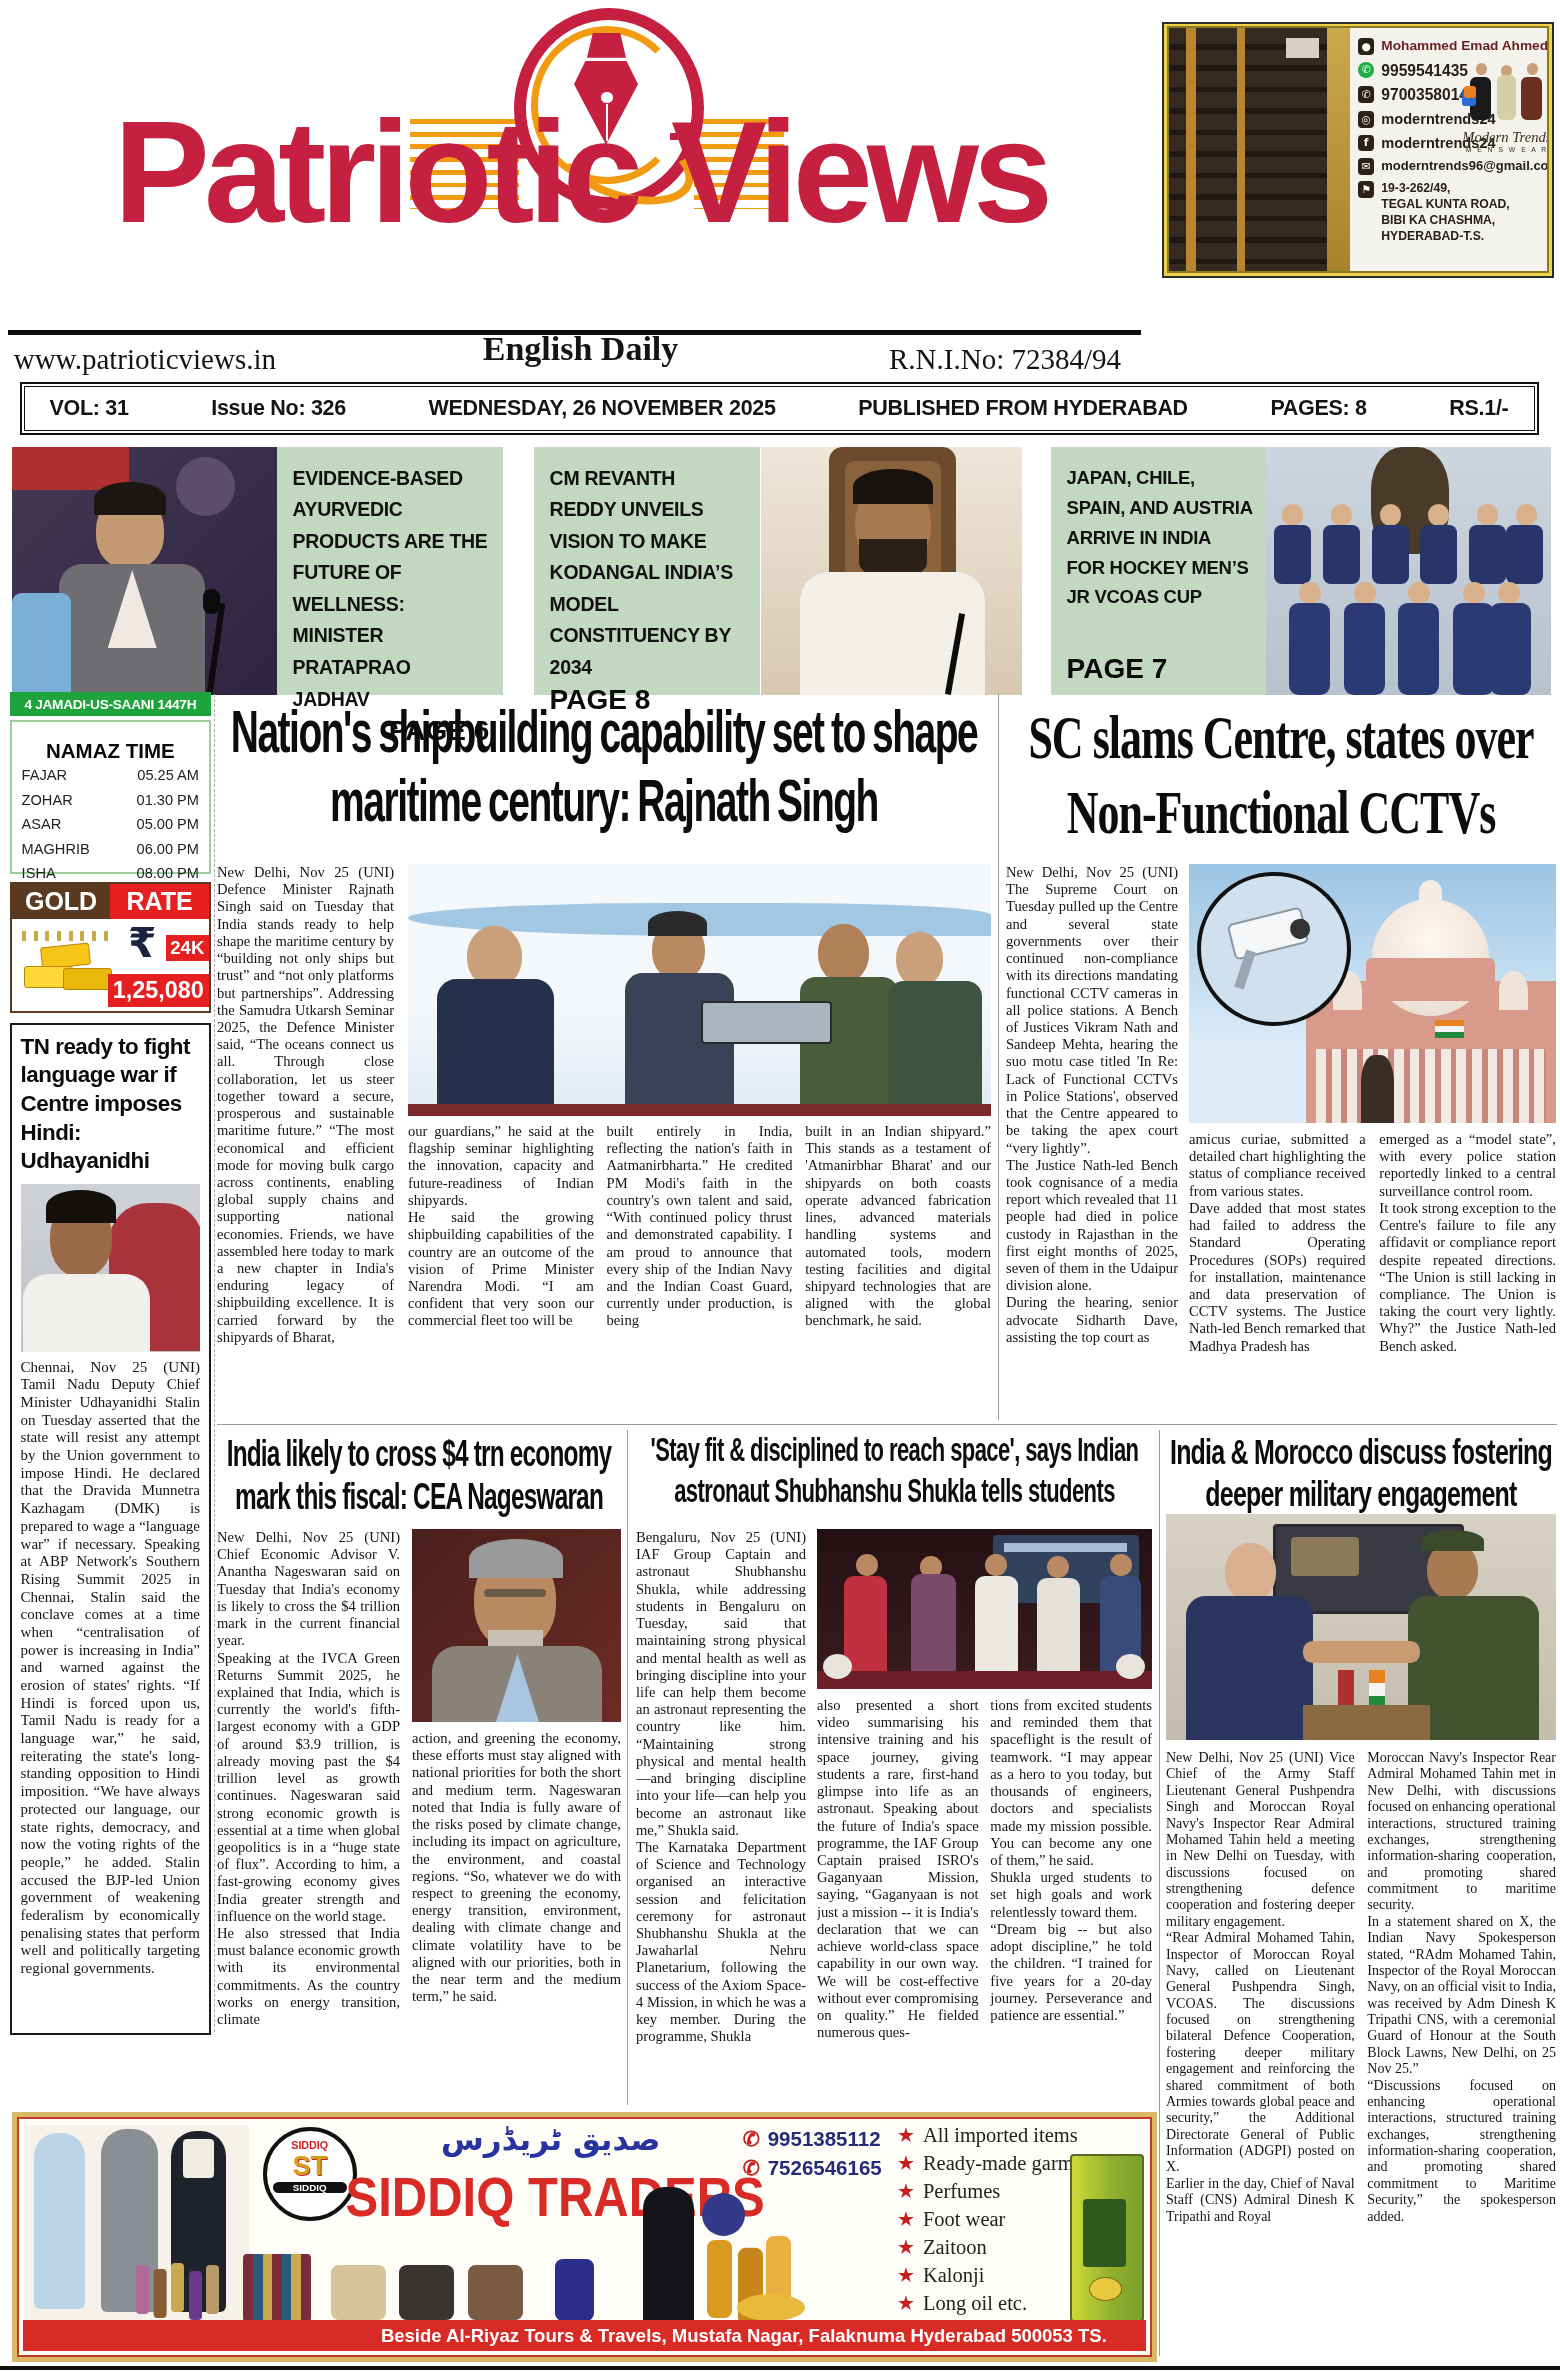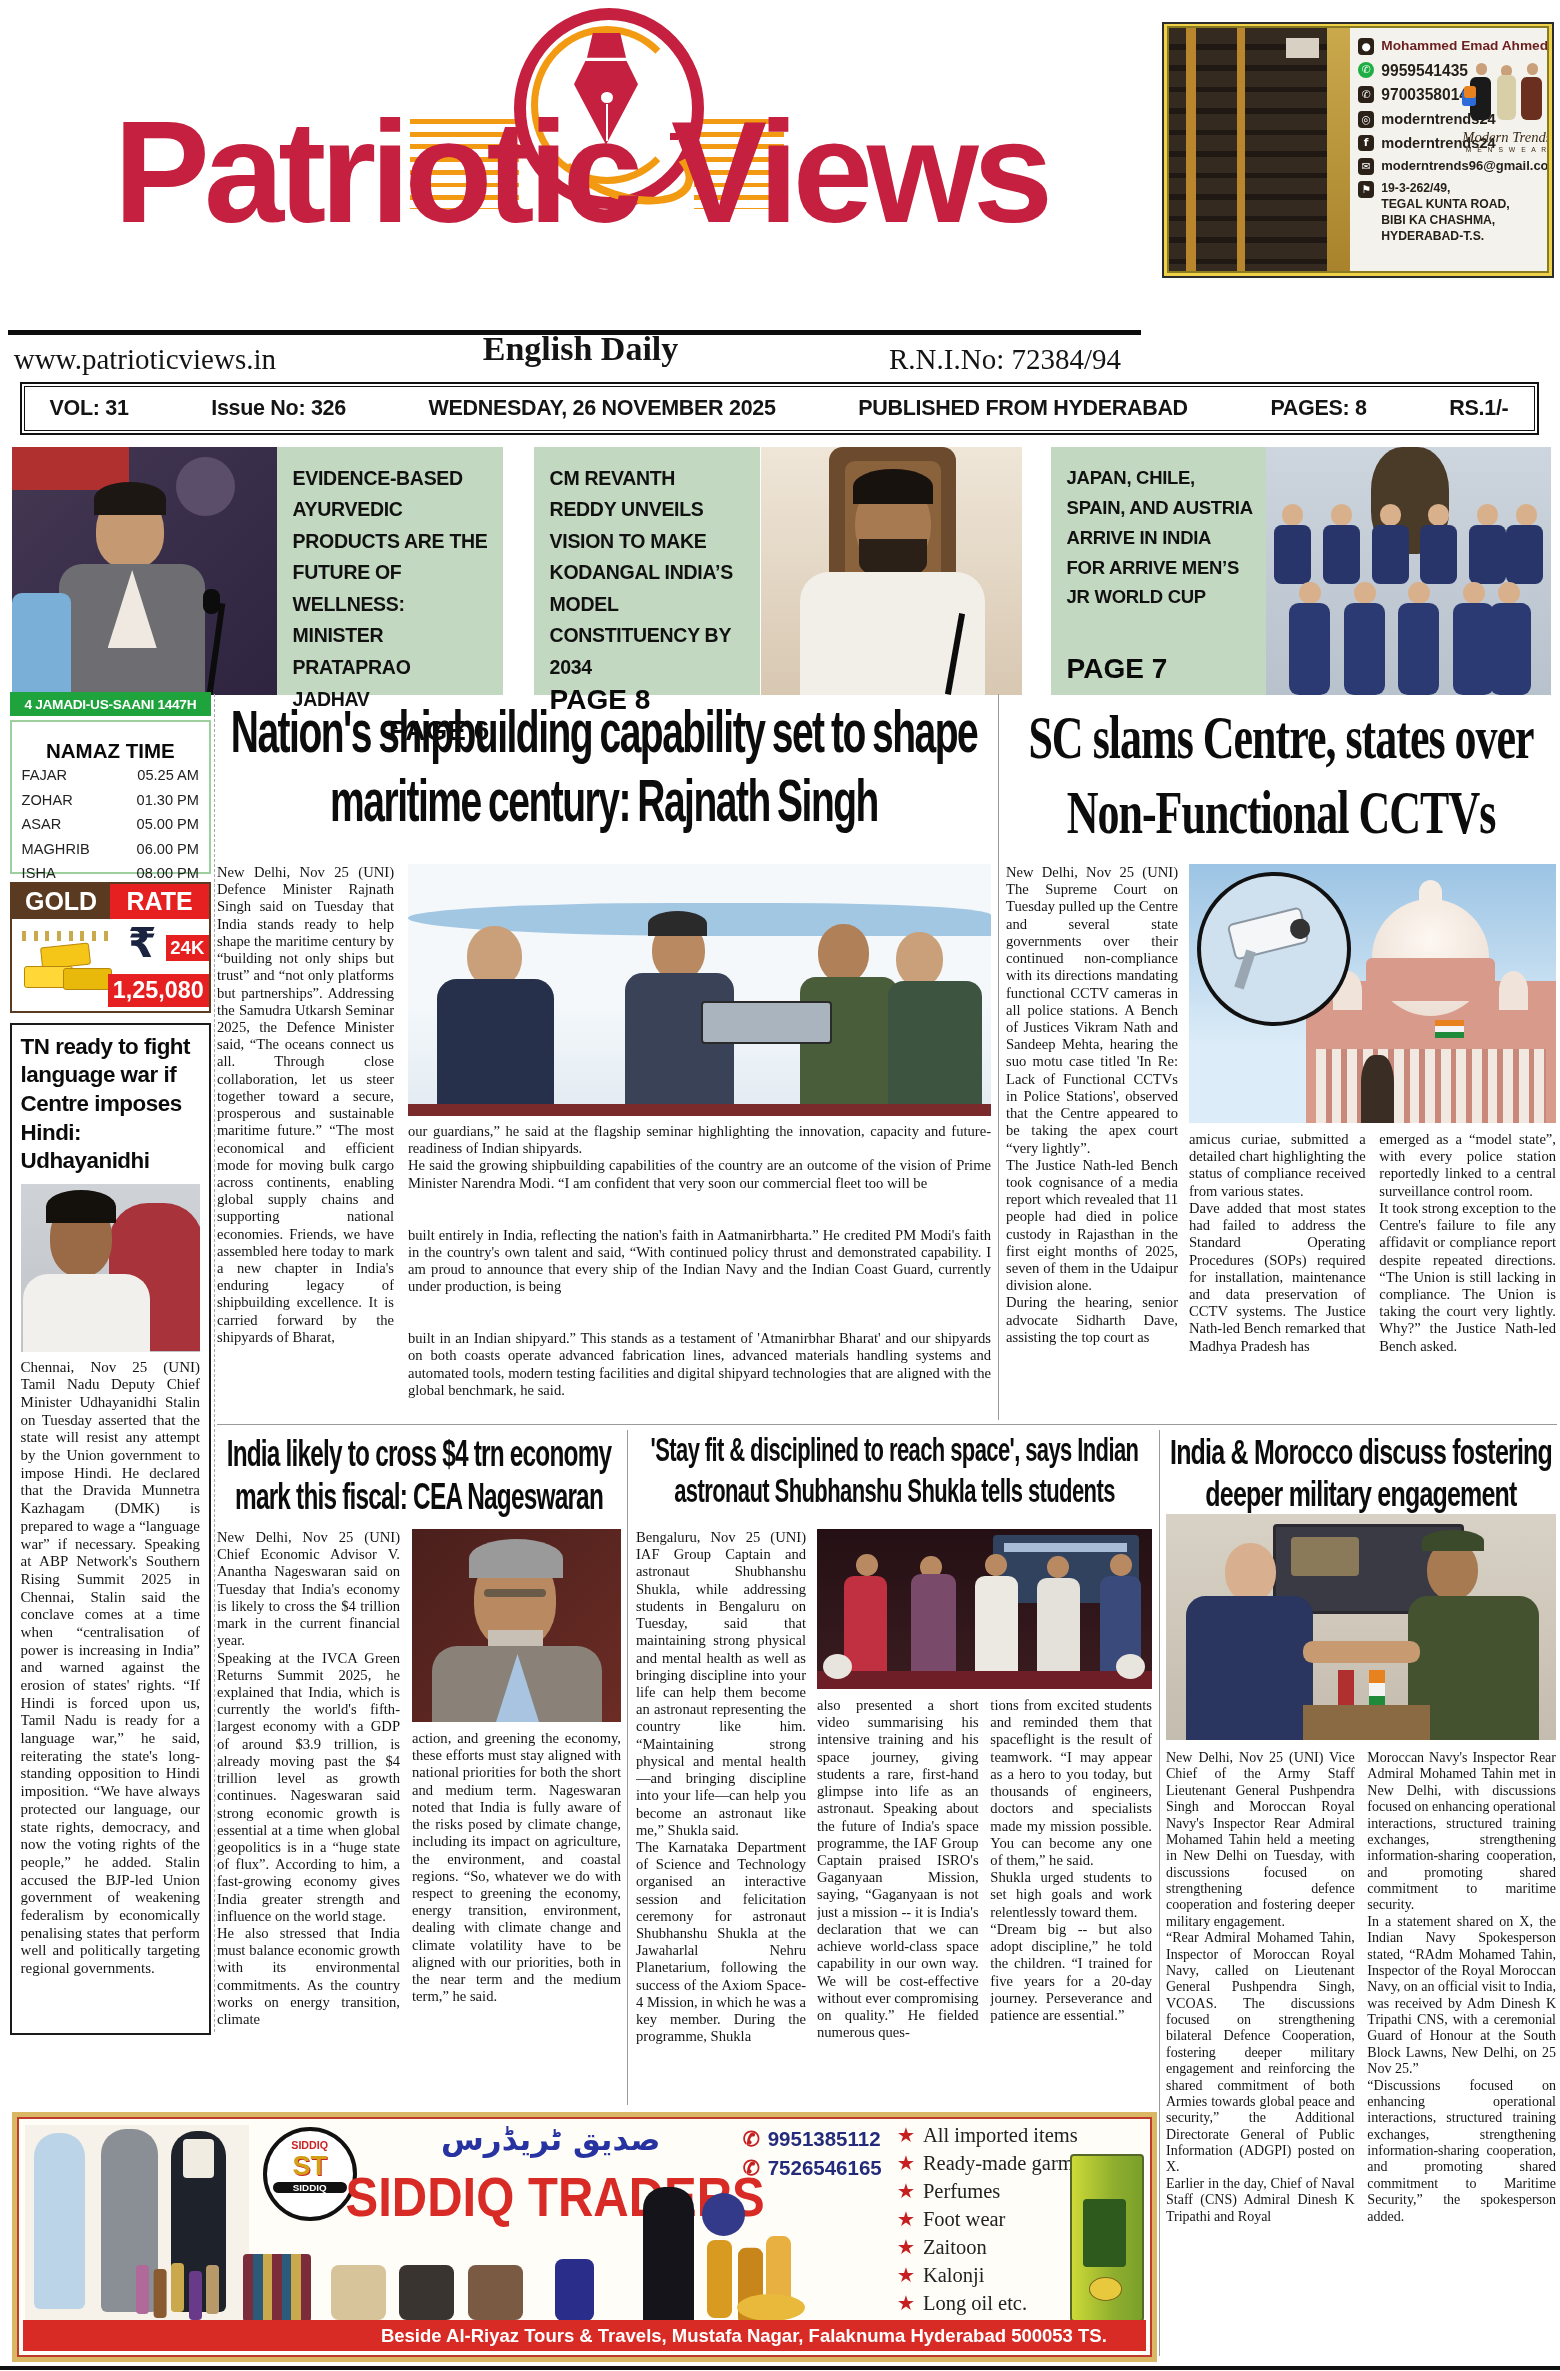--- a/index.html
+++ b/index.html
@@ -163,21 +163,21 @@
     <i style="left:68px;top:0;width:127px;height:156px;border-radius:13.7px 13.7px 0 0;background:#6b4a2e;"></i>
     <i style="left:84px;top:13.7px;width:96px;height:127px;border-radius:9.8px 9.8px 0 0;background:#8a623c;"></i>
     <i style="left:94px;top:33px;width:76px;height:90px;border-radius:48%;background:#a87a52;"></i>
     <i style="left:92px;top:21.5px;width:80px;height:35px;border-radius:50% 50% 0 0;background:#17120e;"></i>
     <i style="left:98px;top:92px;width:68px;height:39px;background:#2a2018;border-radius:0 0 40% 40%;"></i>
     <i style="left:39px;top:125px;width:185px;height:123px;background:#f2efe8;border-radius:29px 29px 0 0;"></i>
     <i style="left:191px;top:166px;width:5.9px;height:82px;background:#0c0c0c;transform:rotate(10deg);"></i>
   </div>
 
   <div class="teaser-box" style="left:1051px;top:447px;width:215px;height:248px;">
-    <div class="teaser-txt" style="font-size:18.5px;">JAPAN, CHILE, SPAIN, AND AUSTRIA ARRIVE IN INDIA FOR ARRIVE MEN’S JR WORLD CUP</div>
+    <div class="teaser-txt" style="font-size:18.5px;">JAPAN, CHILE, SPAIN, AND AUSTRIA ARRIVE IN INDIA FOR HOCKEY MEN’S JR VCOAS CUP</div>
     <div class="teaser-pg">PAGE 7</div>
   </div>
   <div class="ph" style="left:1266px;top:447px;width:285px;height:248px;background:linear-gradient(#cdd5de,#b8c2cc);">
     <i style="left:105px;top:0;width:78px;height:107px;border-radius:40%;background:#4a3a28;"></i>
     <i style="left:15.6px;top:57px;width:21.5px;height:21.5px;border-radius:50%;background:#d9b08c;box-shadow:49px 0 0 #d9b08c,98px 0 0 #d9b08c,146px 0 0 #d9b08c,195px 0 0 #d9b08c,234px 0 0 #d9b08c;"></i>
     <i style="left:7.8px;top:78px;width:37px;height:59px;border-radius:7.8px;background:#27356b;box-shadow:49px 0 0 #27356b,98px 0 0 #27356b,146px 0 0 #27356b,195px 0 0 #27356b,232px 0 0 #27356b;"></i>
     <i style="left:33px;top:135px;width:21.5px;height:21.5px;border-radius:50%;background:#d9b08c;box-shadow:55px 0 0 #d9b08c,109px 0 0 #d9b08c,164px 0 0 #d9b08c,199px 0 0 #d9b08c;"></i>
     <i style="left:23.4px;top:156px;width:41px;height:92px;border-radius:9.8px;background:#2c3a74;box-shadow:55px 0 0 #2c3a74,109px 0 0 #2c3a74,164px 0 0 #2c3a74,201px 0 0 #2c3a74;"></i>
   </div>
 
@@ -252,21 +252,21 @@
         <i style="left:244px;top:57px;width:53px;height:60px;border-radius:48%;background:#b98a62;"></i>
         <i style="left:240px;top:47px;width:59px;height:25px;border-radius:50% 50% 0 0;background:#2a2a2a;"></i>
         <i style="left:217px;top:109px;width:109px;height:142px;border-radius:17.6px 17.6px 0 0;background:#3a4258;"></i>
         <i style="left:410px;top:60px;width:51px;height:59px;border-radius:48%;background:#b08058;"></i>
         <i style="left:392px;top:113px;width:98px;height:138px;border-radius:15.6px 15.6px 0 0;background:#4a5d3a;"></i>
         <i style="left:488px;top:68px;width:47px;height:55px;border-radius:48%;background:#caa07a;"></i>
         <i style="left:480px;top:117px;width:94px;height:135px;border-radius:15.6px 15.6px 0 0;background:#3c5440;"></i>
         <i style="left:293px;top:137px;width:127px;height:39px;background:#aab4be;border:2.9px solid #2a2a2a;border-radius:3.9px;"></i>
         <i style="left:0;top:240px;width:583px;height:11.7px;background:#7a2a2a;"></i>
       </div>
-      <div class="abs" style="left:191px;top:259px;right:0;bottom:0;display:flex;gap:12.7px;flex-direction:column;">
+      <div class="abs" style="left:191px;top:259px;right:0;bottom:0;display:flex;gap:12.7px;">
         <div class="jt col" style="flex:1;font-size:14.6px;line-height:1.18;">our guardians,” he said at the flagship seminar highlighting the innovation, capacity and future-readiness of Indian shipyards.
 He said the growing shipbuilding capabilities of the country are an outcome of the vision of Prime Minister Narendra Modi. “I am confident that very soon our commercial fleet too will be</div>
         <div class="jt col" style="flex:1;font-size:14.6px;line-height:1.18;">built entirely in India, reflecting the nation's faith in Aatmanirbharta.” He credited PM Modi's faith in the country's own talent and said, “With continued policy thrust and demonstrated capability. I am proud to announce that every ship of the Indian Navy and the Indian Coast Guard, currently under production, is being</div>
         <div class="jt col" style="flex:1;font-size:14.6px;line-height:1.18;">built in an Indian shipyard.” This stands as a testament of 'Atmanirbhar Bharat' and our shipyards on both coasts operate advanced fabrication lines, advanced materials handling systems and automated tools, modern testing facilities and digital shipyard technologies that are aligned with the global benchmark, he said.</div>
       </div>
     </div>
   </div>
 
   <div class="vrule" style="left:998px;top:694px;height:726px;"></div>
 

